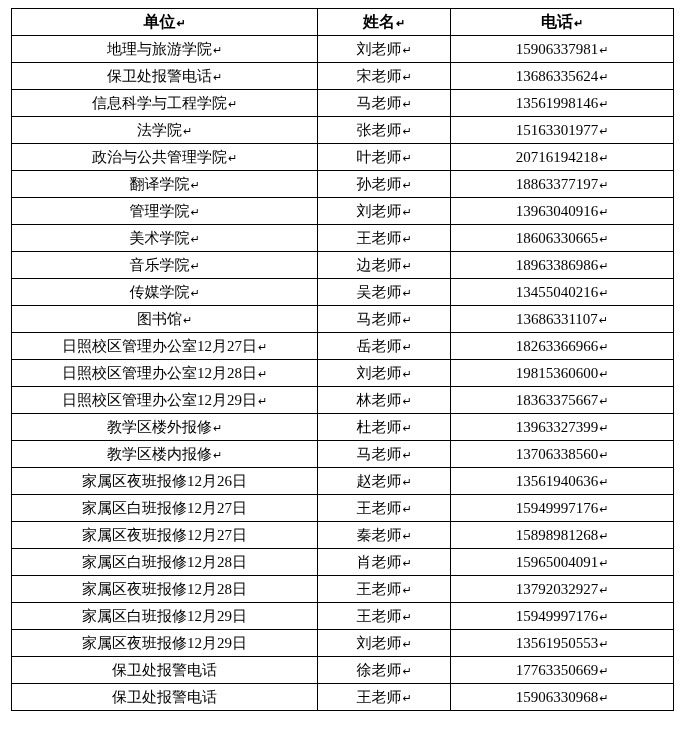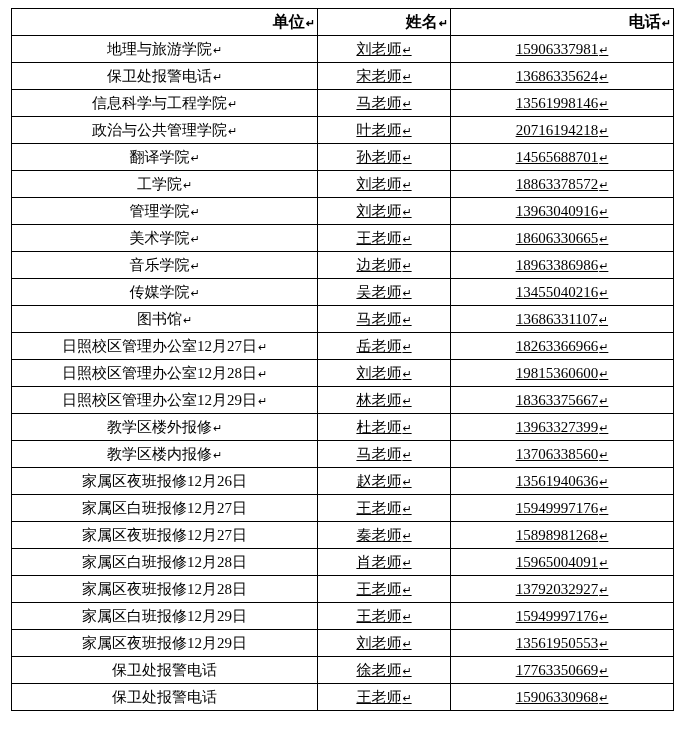--- a/index.html
+++ b/index.html
@@ -35,25 +35,23 @@
     padding: 0 2px;
     text-align: center;
     vertical-align: middle;
     font-size: 15px;
     line-height: 1.1;
     white-space: nowrap;
   }
   table.contact-table th {
     font-weight: bold;
     font-size: 16px;
-    text-align: right;
   }
   td.name-cell, td.phone-cell {
     font-size: 15px;
-    text-decoration: underline;
   }
   .pilcrow {
     font-family: "Liberation Sans", sans-serif;
     font-size: 11px;
     color: #000000;
     vertical-align: middle;
     margin-left: 1px;
   }
 </style>
 </head>
@@ -83,33 +81,33 @@
           <td class="unit-cell"><span>保卫处报警电话</span><span class="pilcrow">↵</span></td>
           <td class="name-cell"><span>宋老师</span><span class="pilcrow">↵</span></td>
           <td class="phone-cell"><span>13686335624</span><span class="pilcrow">↵</span></td>
         </tr>
         <tr>
           <td class="unit-cell"><span>信息科学与工程学院</span><span class="pilcrow">↵</span></td>
           <td class="name-cell"><span>马老师</span><span class="pilcrow">↵</span></td>
           <td class="phone-cell"><span>13561998146</span><span class="pilcrow">↵</span></td>
         </tr>
         <tr>
+          <td class="unit-cell"><span>法学院</span><span class="pilcrow">↵</span></td>
+          <td class="name-cell"><span>张老师</span><span class="pilcrow">↵</span></td>
+          <td class="phone-cell"><span>15163301977</span><span class="pilcrow">↵</span></td>
+        </tr>
+        <tr>
           <td class="unit-cell"><span>政治与公共管理学院</span><span class="pilcrow">↵</span></td>
           <td class="name-cell"><span>叶老师</span><span class="pilcrow">↵</span></td>
           <td class="phone-cell"><span>20716194218</span><span class="pilcrow">↵</span></td>
         </tr>
         <tr>
           <td class="unit-cell"><span>翻译学院</span><span class="pilcrow">↵</span></td>
           <td class="name-cell"><span>孙老师</span><span class="pilcrow">↵</span></td>
-          <td class="phone-cell"><span>14565688701</span><span class="pilcrow">↵</span></td>
-        </tr>
-        <tr>
-          <td class="unit-cell"><span>工学院</span><span class="pilcrow">↵</span></td>
-          <td class="name-cell"><span>刘老师</span><span class="pilcrow">↵</span></td>
-          <td class="phone-cell"><span>18863378572</span><span class="pilcrow">↵</span></td>
+          <td class="phone-cell"><span>18863377197</span><span class="pilcrow">↵</span></td>
         </tr>
         <tr>
           <td class="unit-cell"><span>管理学院</span><span class="pilcrow">↵</span></td>
           <td class="name-cell"><span>刘老师</span><span class="pilcrow">↵</span></td>
           <td class="phone-cell"><span>13963040916</span><span class="pilcrow">↵</span></td>
         </tr>
         <tr>
           <td class="unit-cell"><span>美术学院</span><span class="pilcrow">↵</span></td>
           <td class="name-cell"><span>王老师</span><span class="pilcrow">↵</span></td>
           <td class="phone-cell"><span>18606330665</span><span class="pilcrow">↵</span></td>

